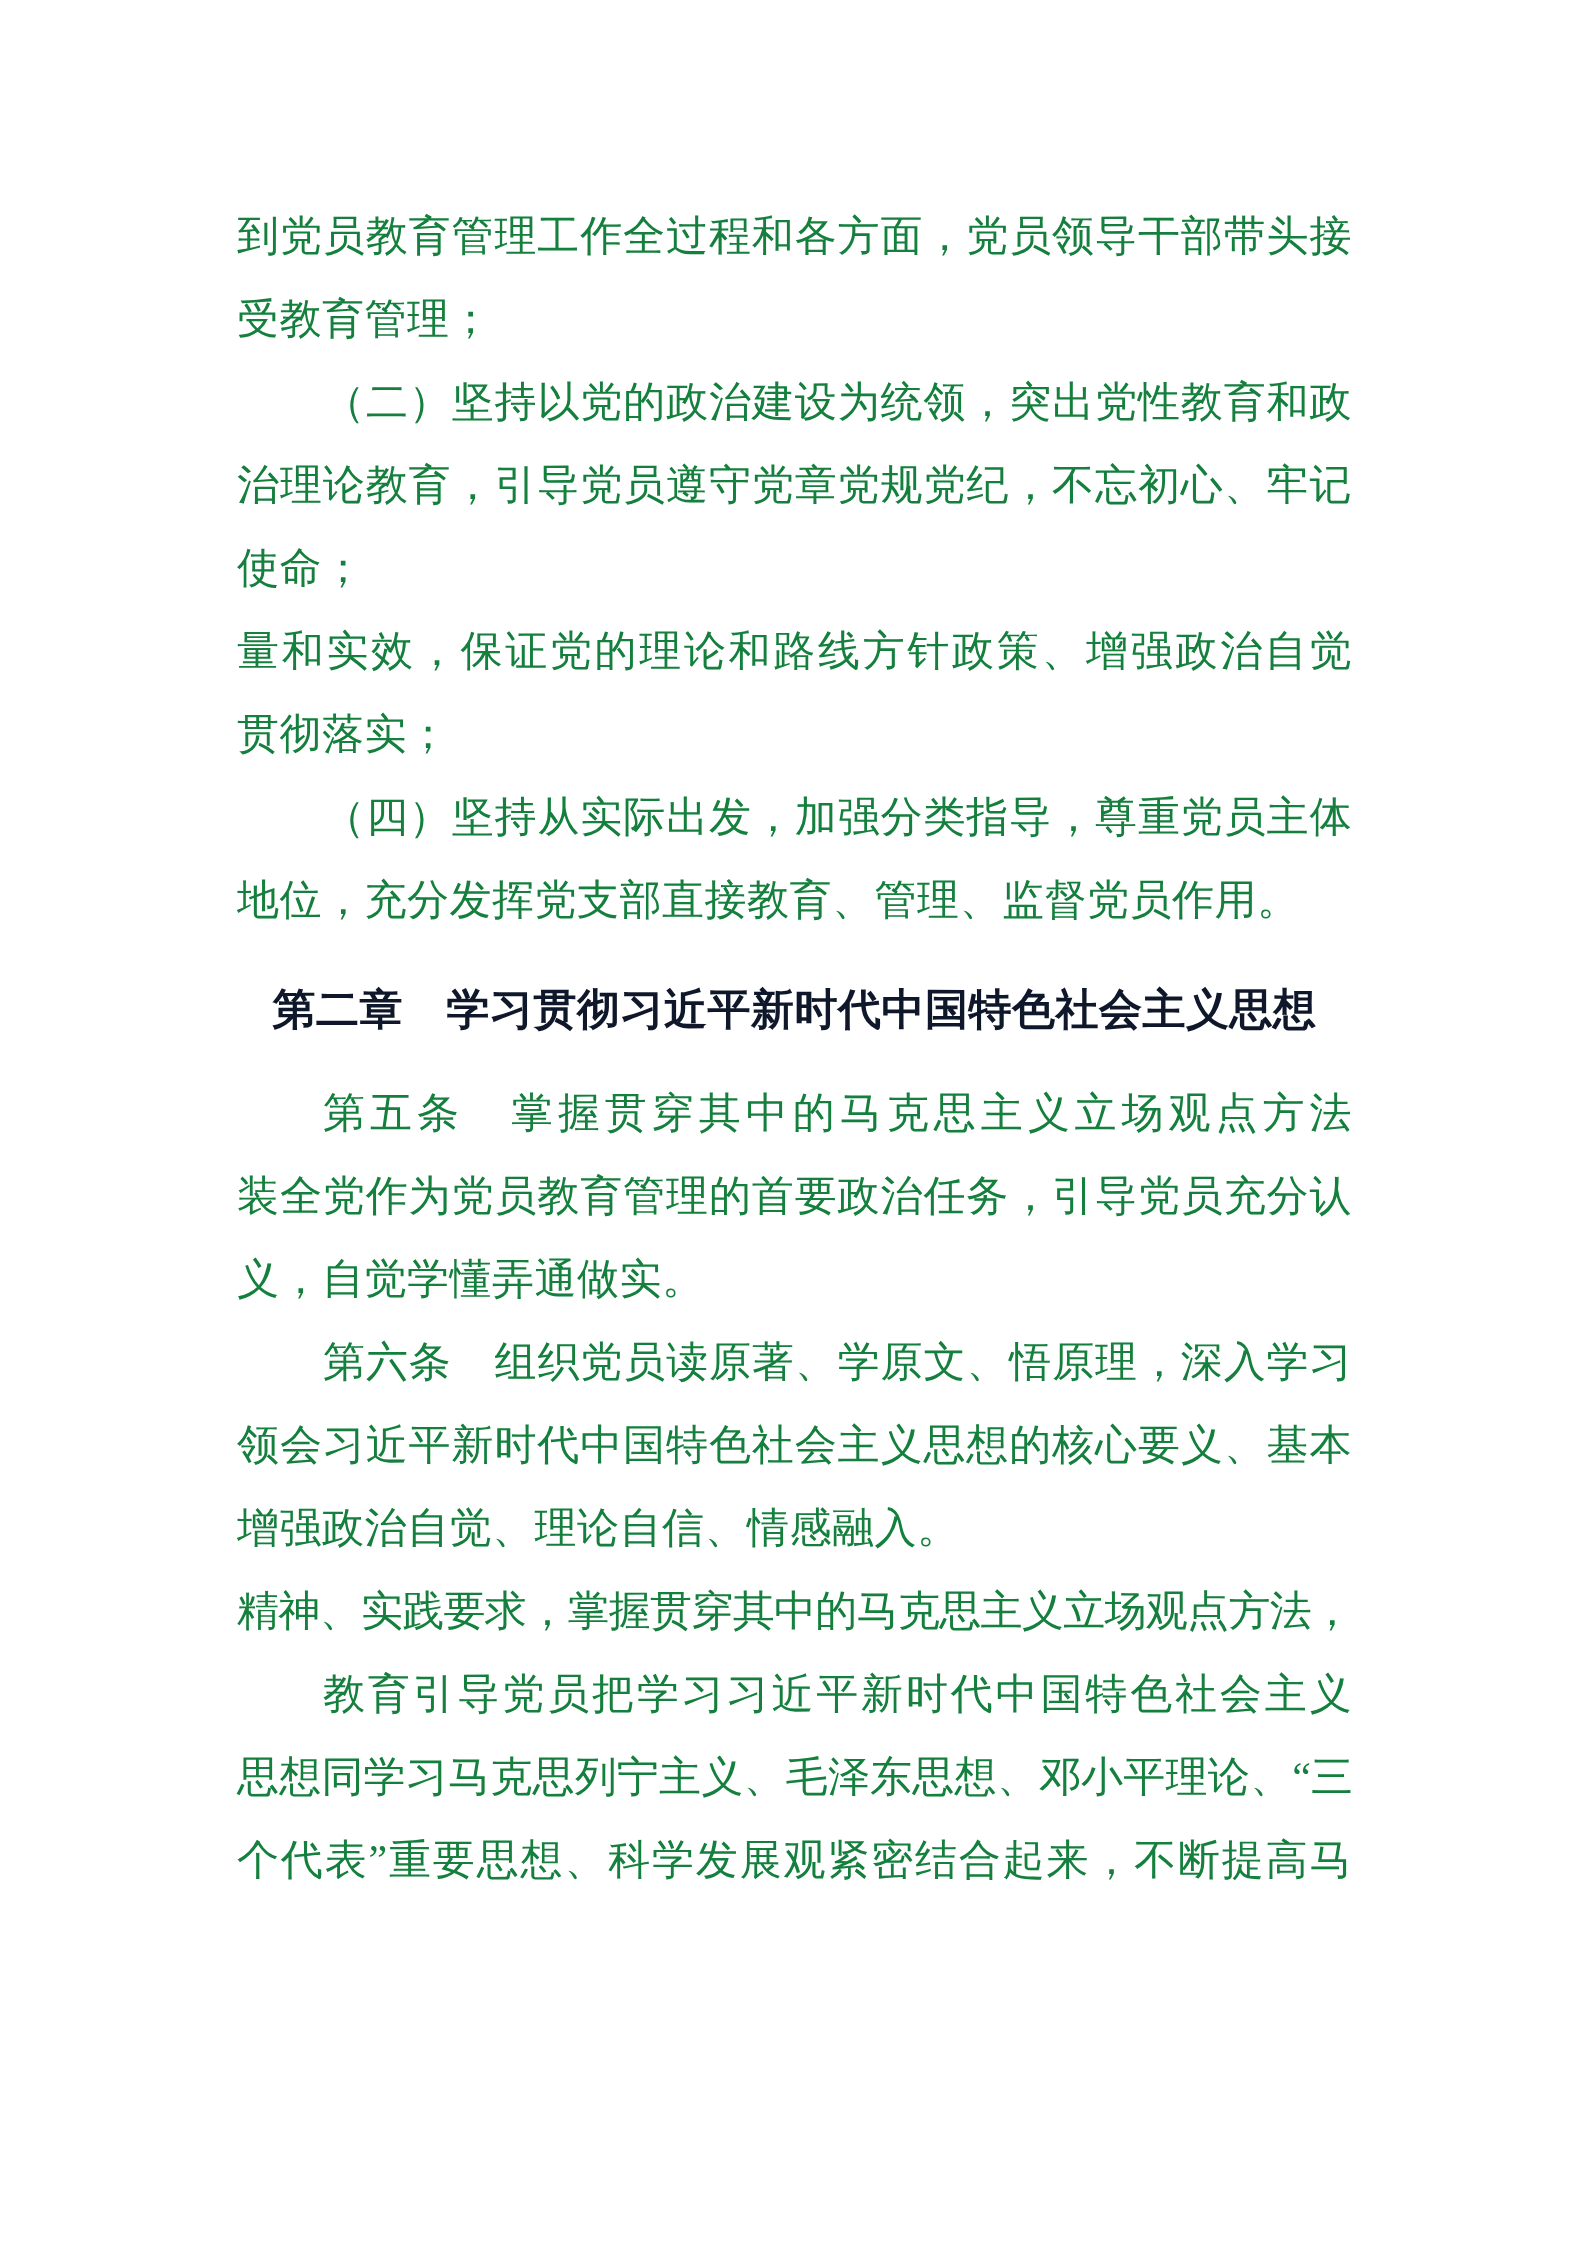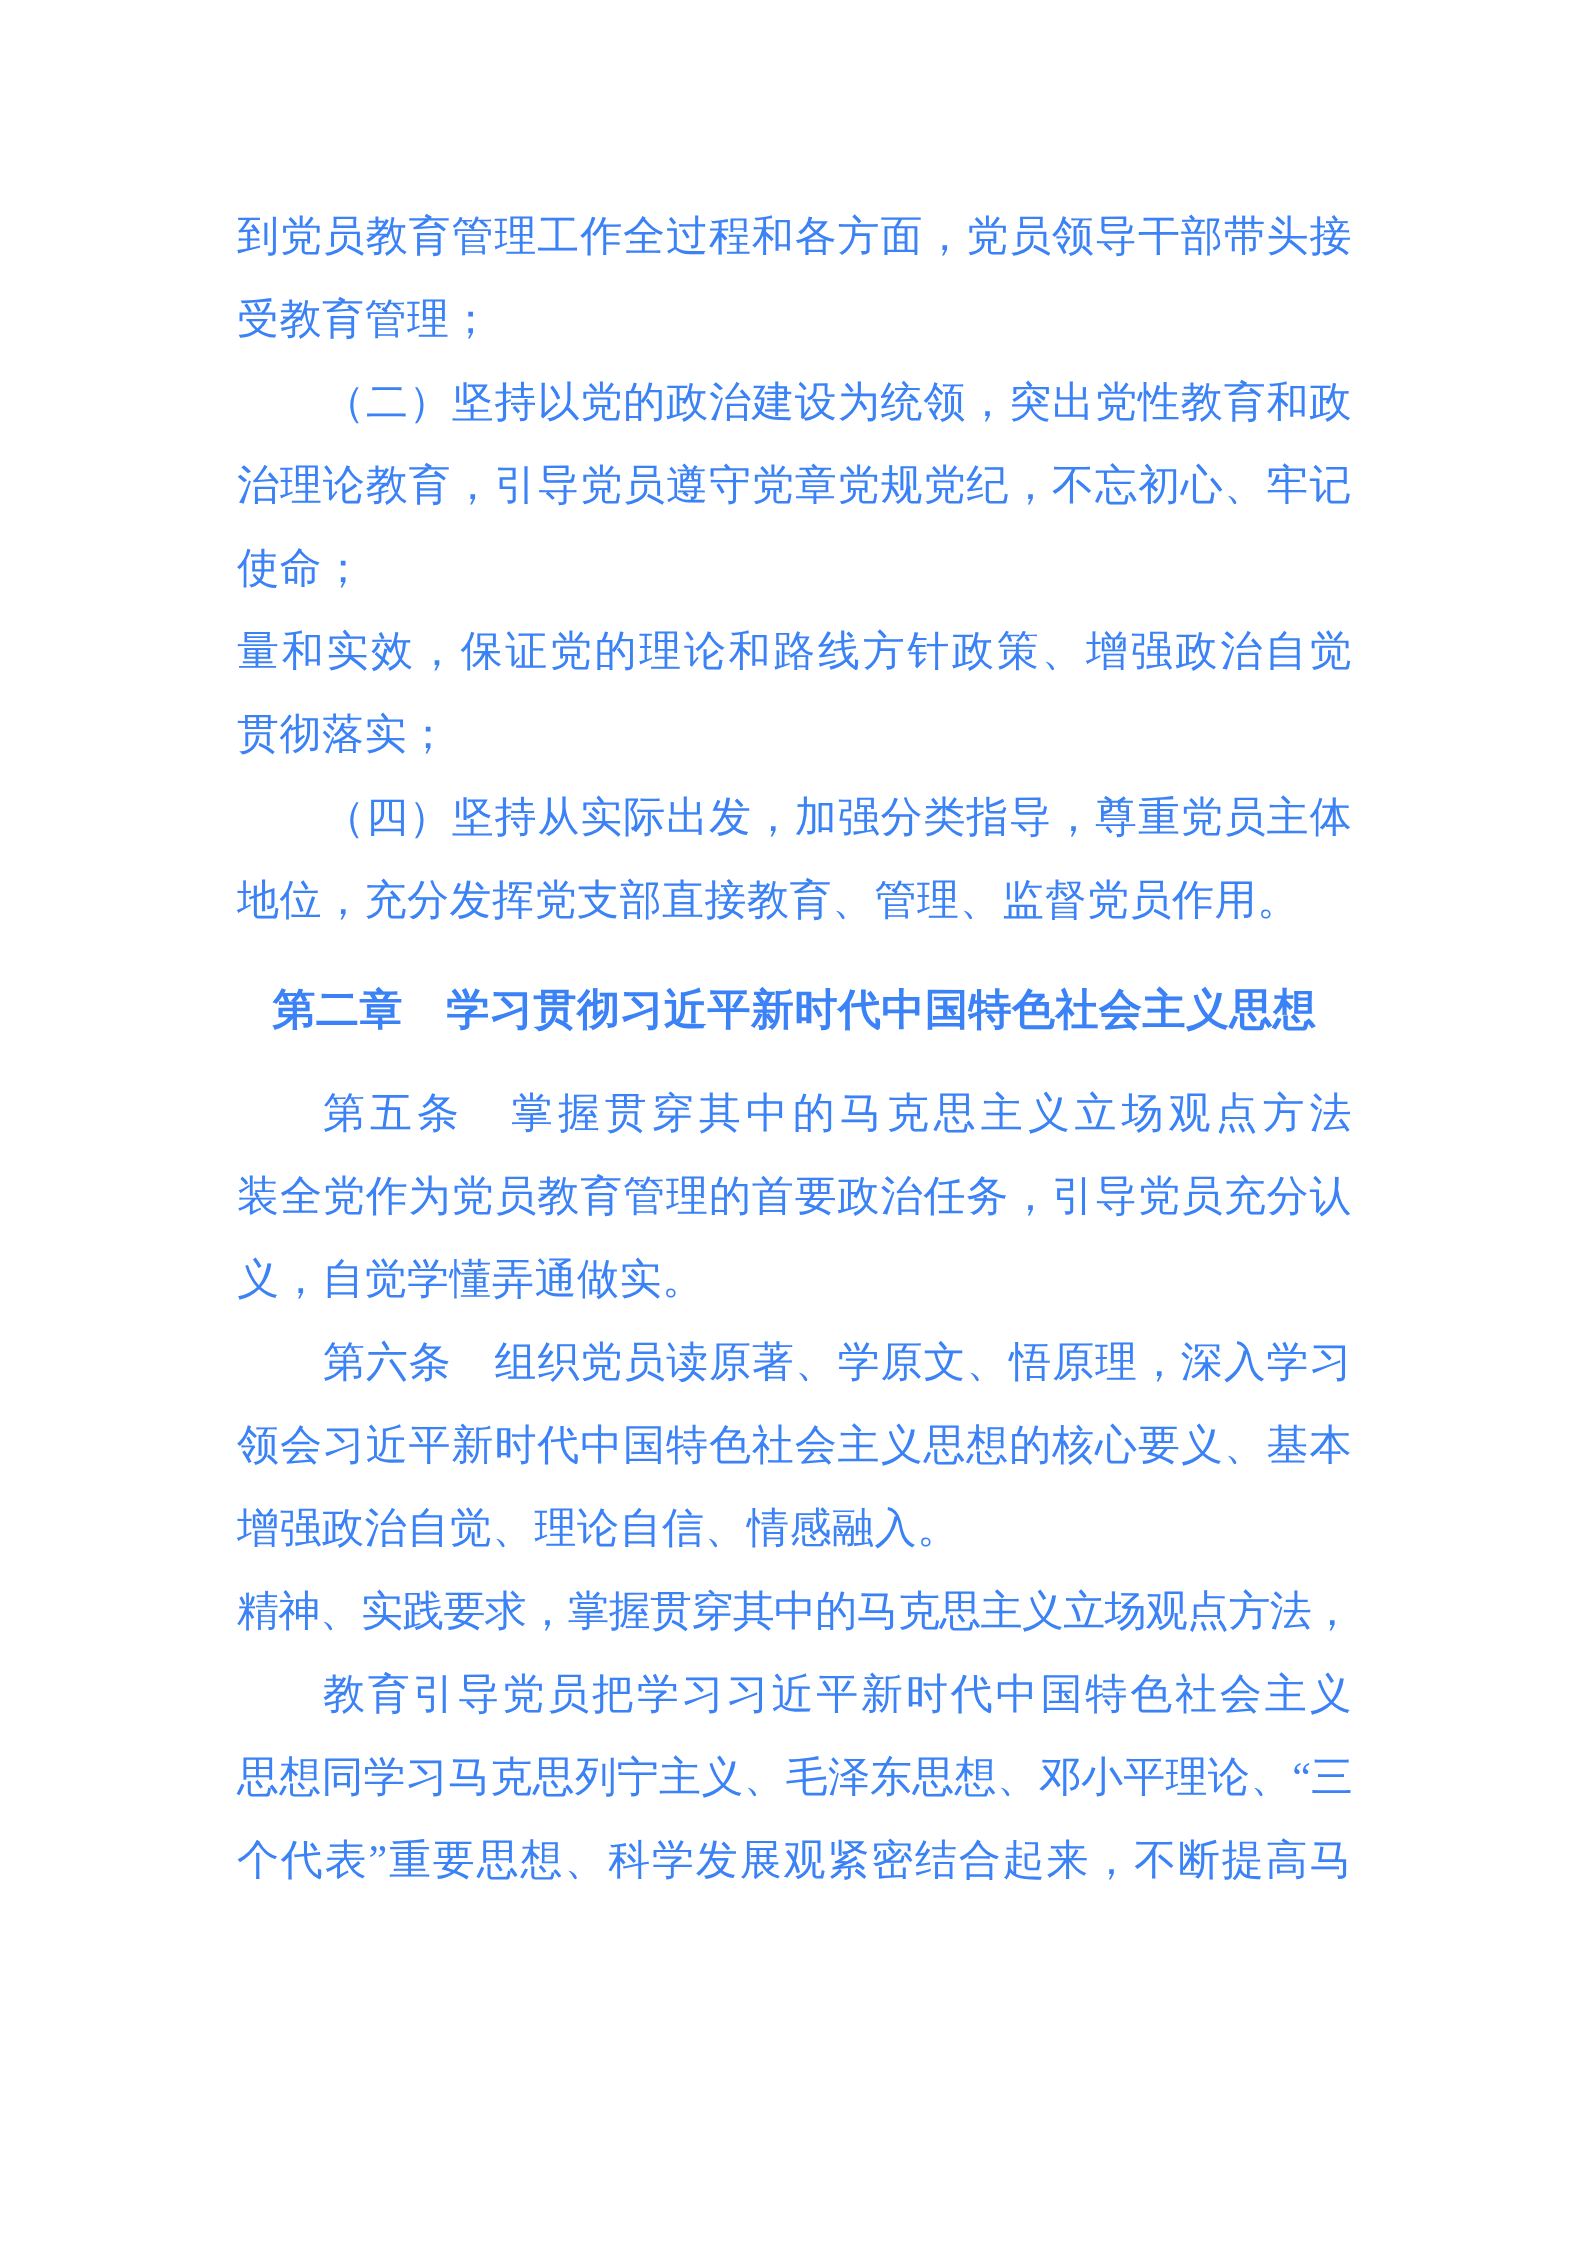--- a/index.html
+++ b/index.html
@@ -19,21 +19,21 @@
     position: absolute;
     left: 237px;
     top: 195px;
     width: 1115px;
   }
   .line {
     height: 83px;
     line-height: 83px;
     font-size: 42px;
     letter-spacing: 0.5px;
-    color: #3b82f6;
+    color: #15803d;
     text-align: left;
     white-space: nowrap;
   }
   .j {
     white-space: normal;
     text-align: justify;
     text-align-last: justify;
     text-justify: inter-ideograph;
   }
   .indent {
@@ -43,21 +43,21 @@
     letter-spacing: -1px;
   }
   .chapter-heading {
     height: 83px;
     line-height: 83px;
     margin: 26px 0 21px 0;
     font-family: "Liberation Sans", sans-serif;
     font-weight: 700;
     font-size: 43px;
     letter-spacing: 0.5px;
-    color: #3b82f6;
+    color: #0f172a;
     text-align: center;
     white-space: nowrap;
   }
 </style>
 </head>
 <body>
 
 <div class="page">
   <div class="content">
     <div class="line j">到党员教育管理工作全过程和各方面，党员领导干部带头接</div>

